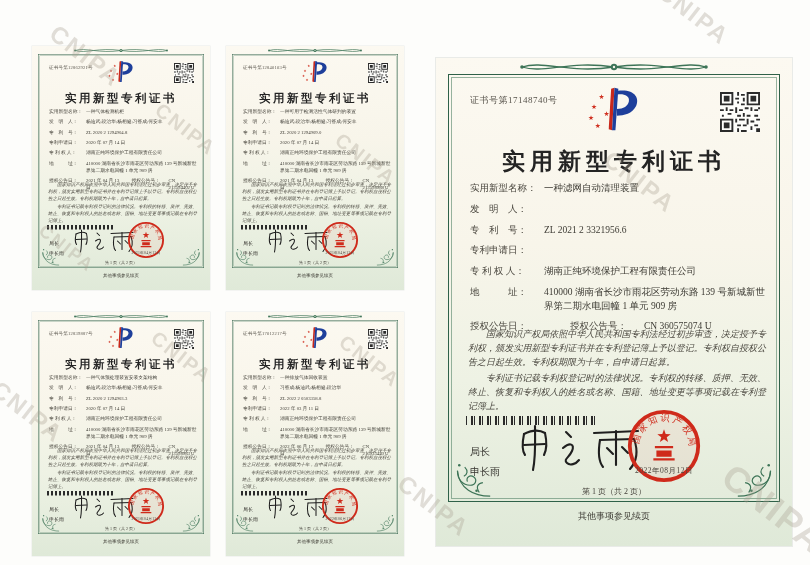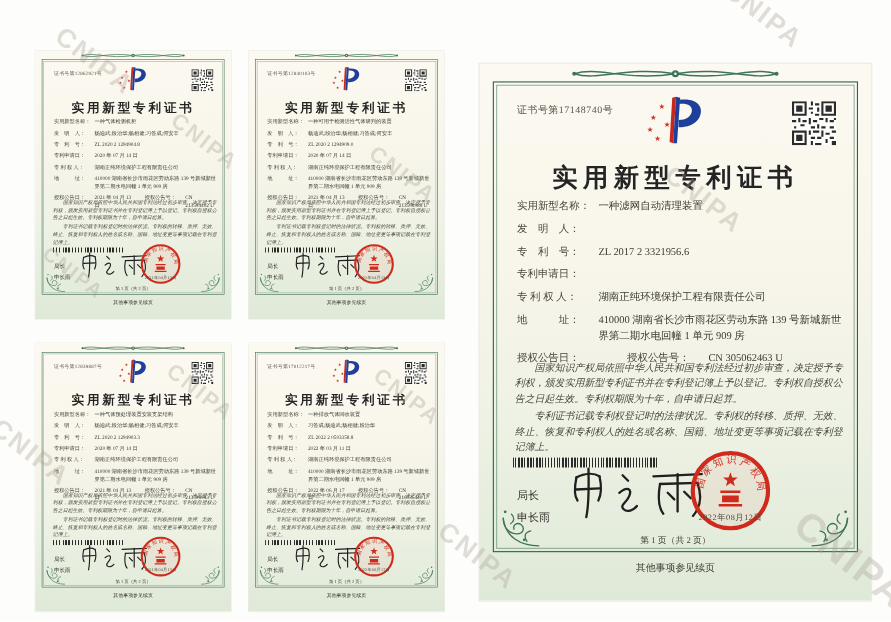--- a/index.html
+++ b/index.html
@@ -722,41 +722,41 @@
       <div class="fields">
         <div class="frow">
           <span class="flabel">实用新型名称：</span>
           <span class="fvalue">一种滤网自动清理装置</span>
         </div>
         <div class="frow">
           <span class="flabel">发　明　人：</span>
         </div>
         <div class="frow">
           <span class="flabel">专　利　号：</span>
-          <span class="fvalue">ZL 2017 2 3321956.6</span>
+          <span class="fvalue">ZL 2021 2 3321956.6</span>
         </div>
         <div class="frow">
           <span class="flabel">专利申请日：</span>
         </div>
         <div class="frow">
           <span class="flabel">专 利 权 人：</span>
           <span class="fvalue">湖南正纯环境保护工程有限责任公司</span>
         </div>
         <div class="frow">
           <span class="flabel">地　　　址：</span>
           <span class="fvalue">410000 湖南省长沙市雨花区劳动东路 139 号新城新世界第二期水电回幢 1 单元 909 房</span>
         </div>
         <div class="frow grow">
           <span class="pair">
               <span class="flabel">授权公告日：</span>
             </span>
           <span class="gap"></span>
           <span class="pair">
               <span class="flabel">授权公告号：</span>
-              <span>CN 305062463 U</span>
+              <span>CN 360575074 U</span>
             </span>
         </div>
       </div>
 
       <div class="paras">
         <p>国家知识产权局依照中华人民共和国专利法经过初步审查，决定授予专利权，颁发实用新型专利证书并在专利登记簿上予以登记。专利权自授权公告之日起生效。专利权期限为十年，自申请日起算。</p>
         <p>专利证书记载专利权登记时的法律状况。专利权的转移、质押、无效、终止、恢复和专利权人的姓名或名称、国籍、地址变更等事项记载在专利登记簿上。</p>
       </div>
 
       <div class="barcode"></div>

